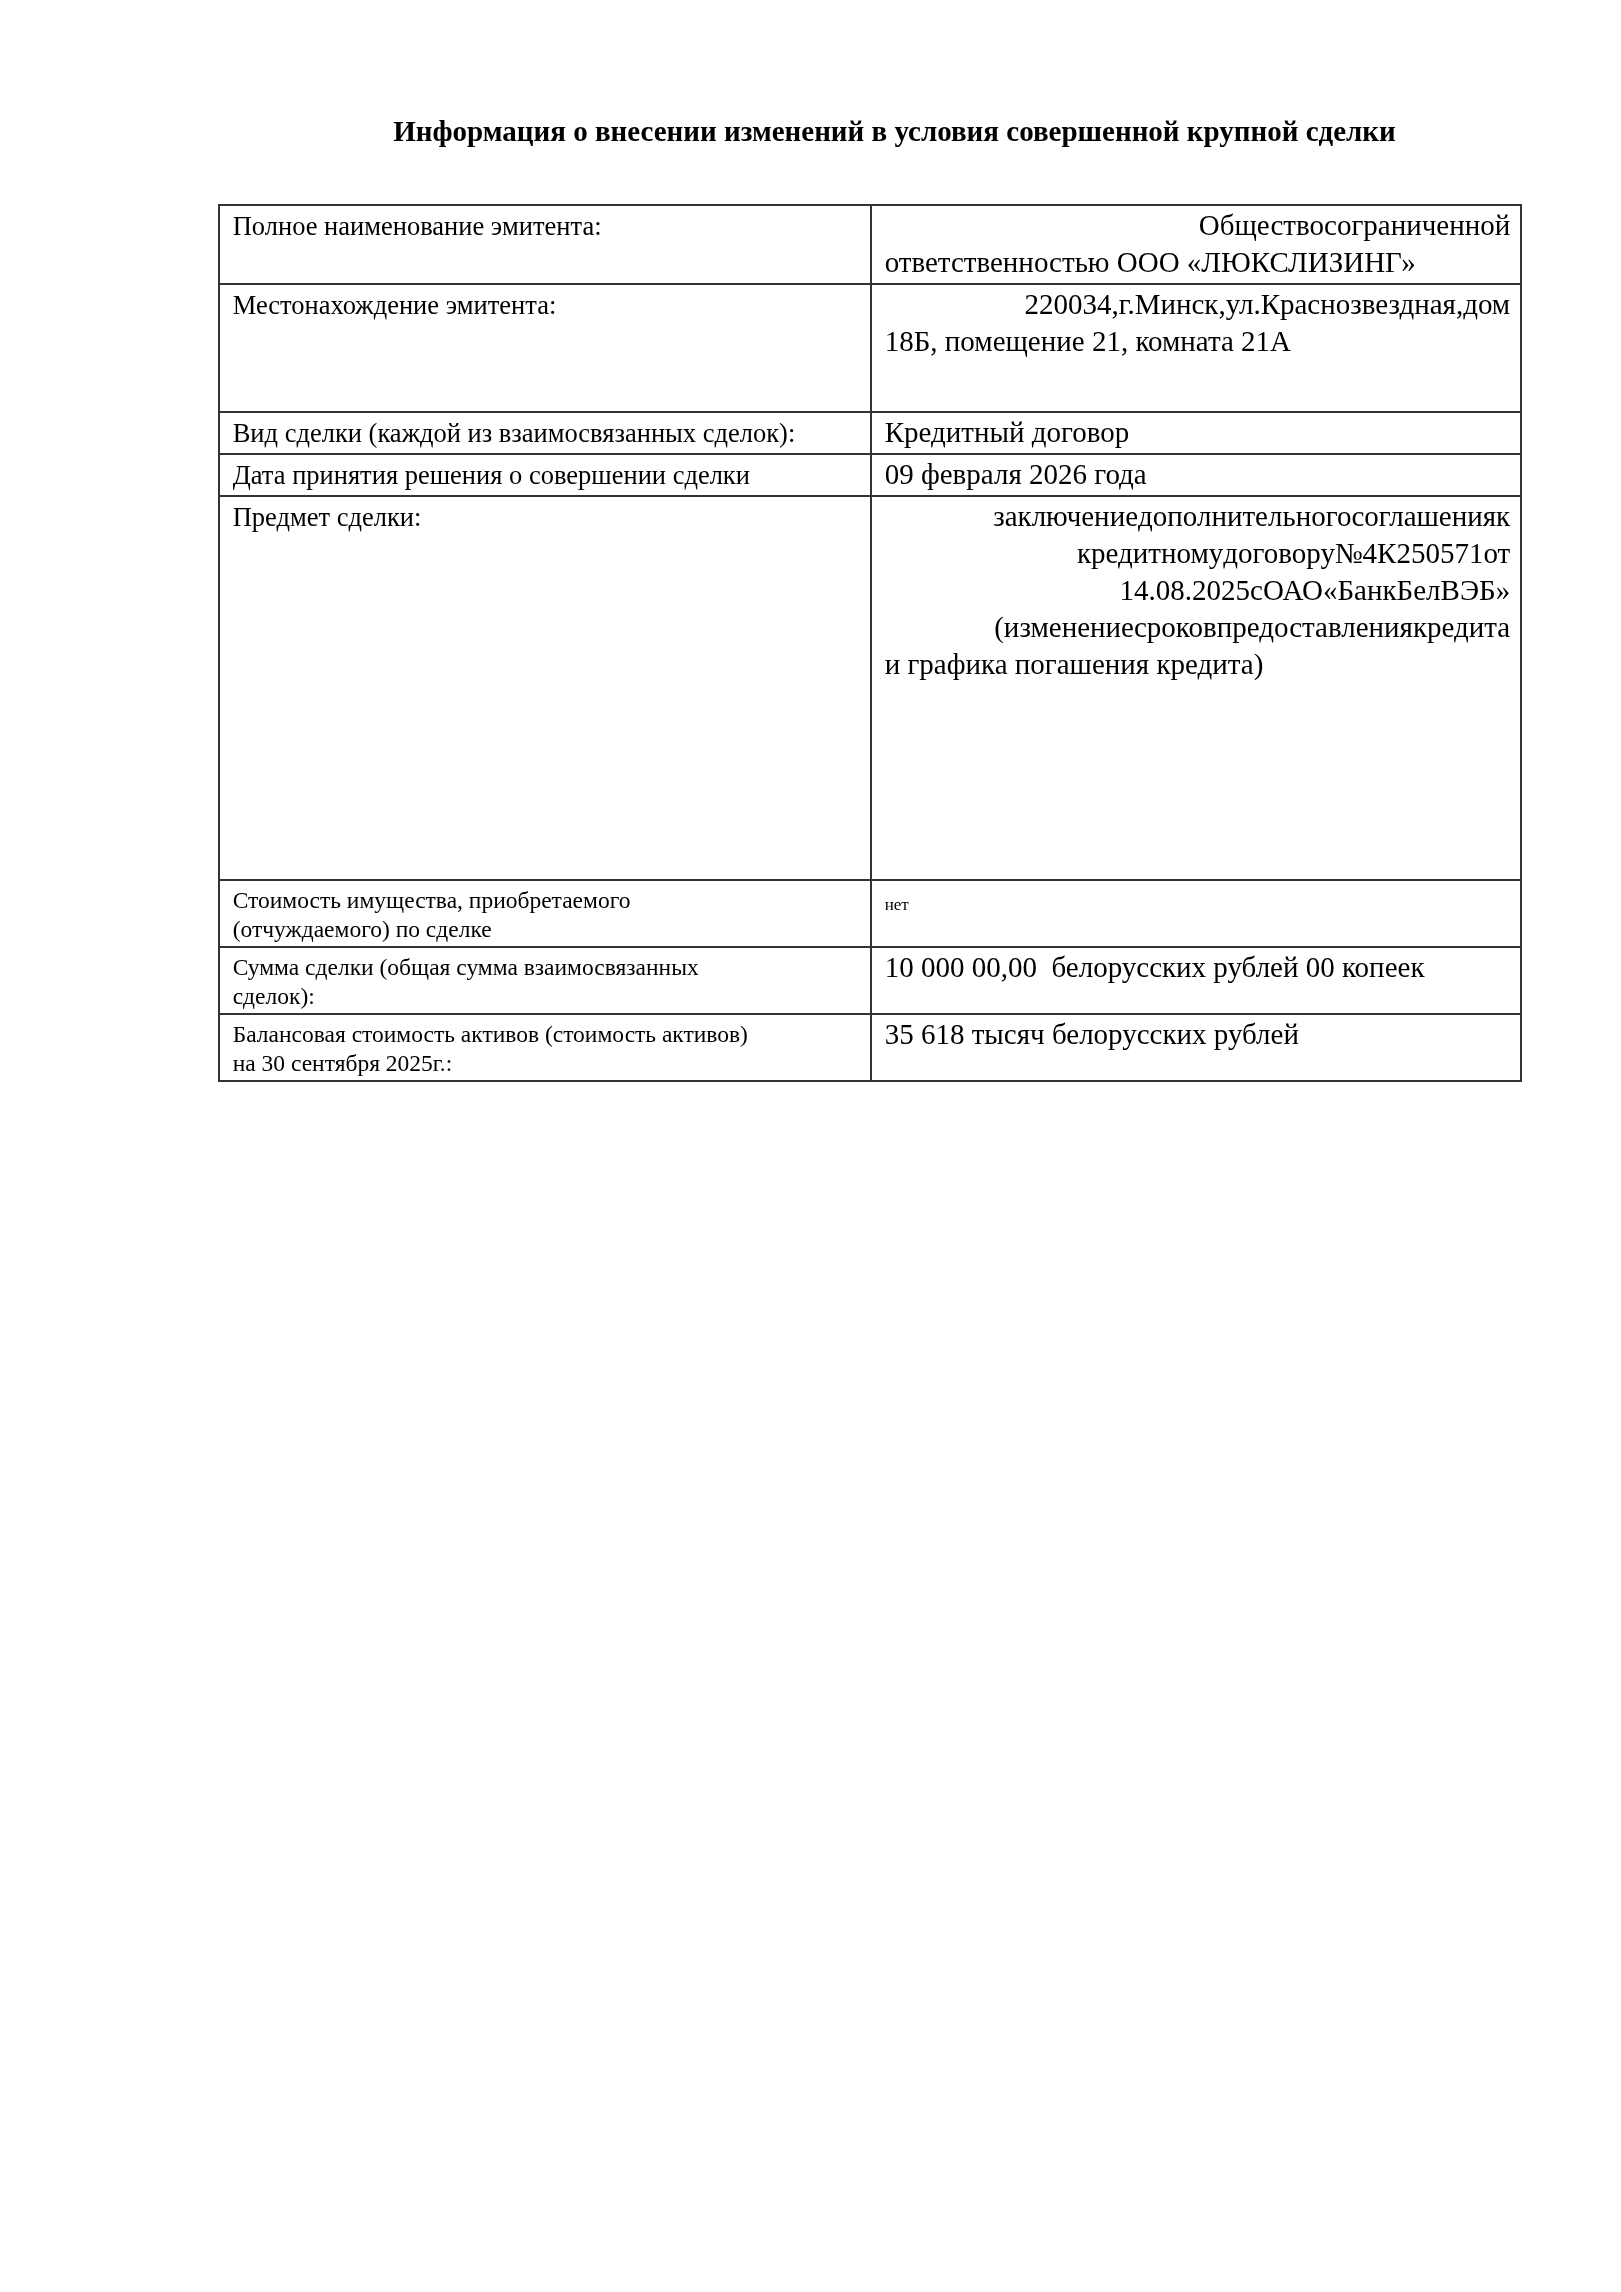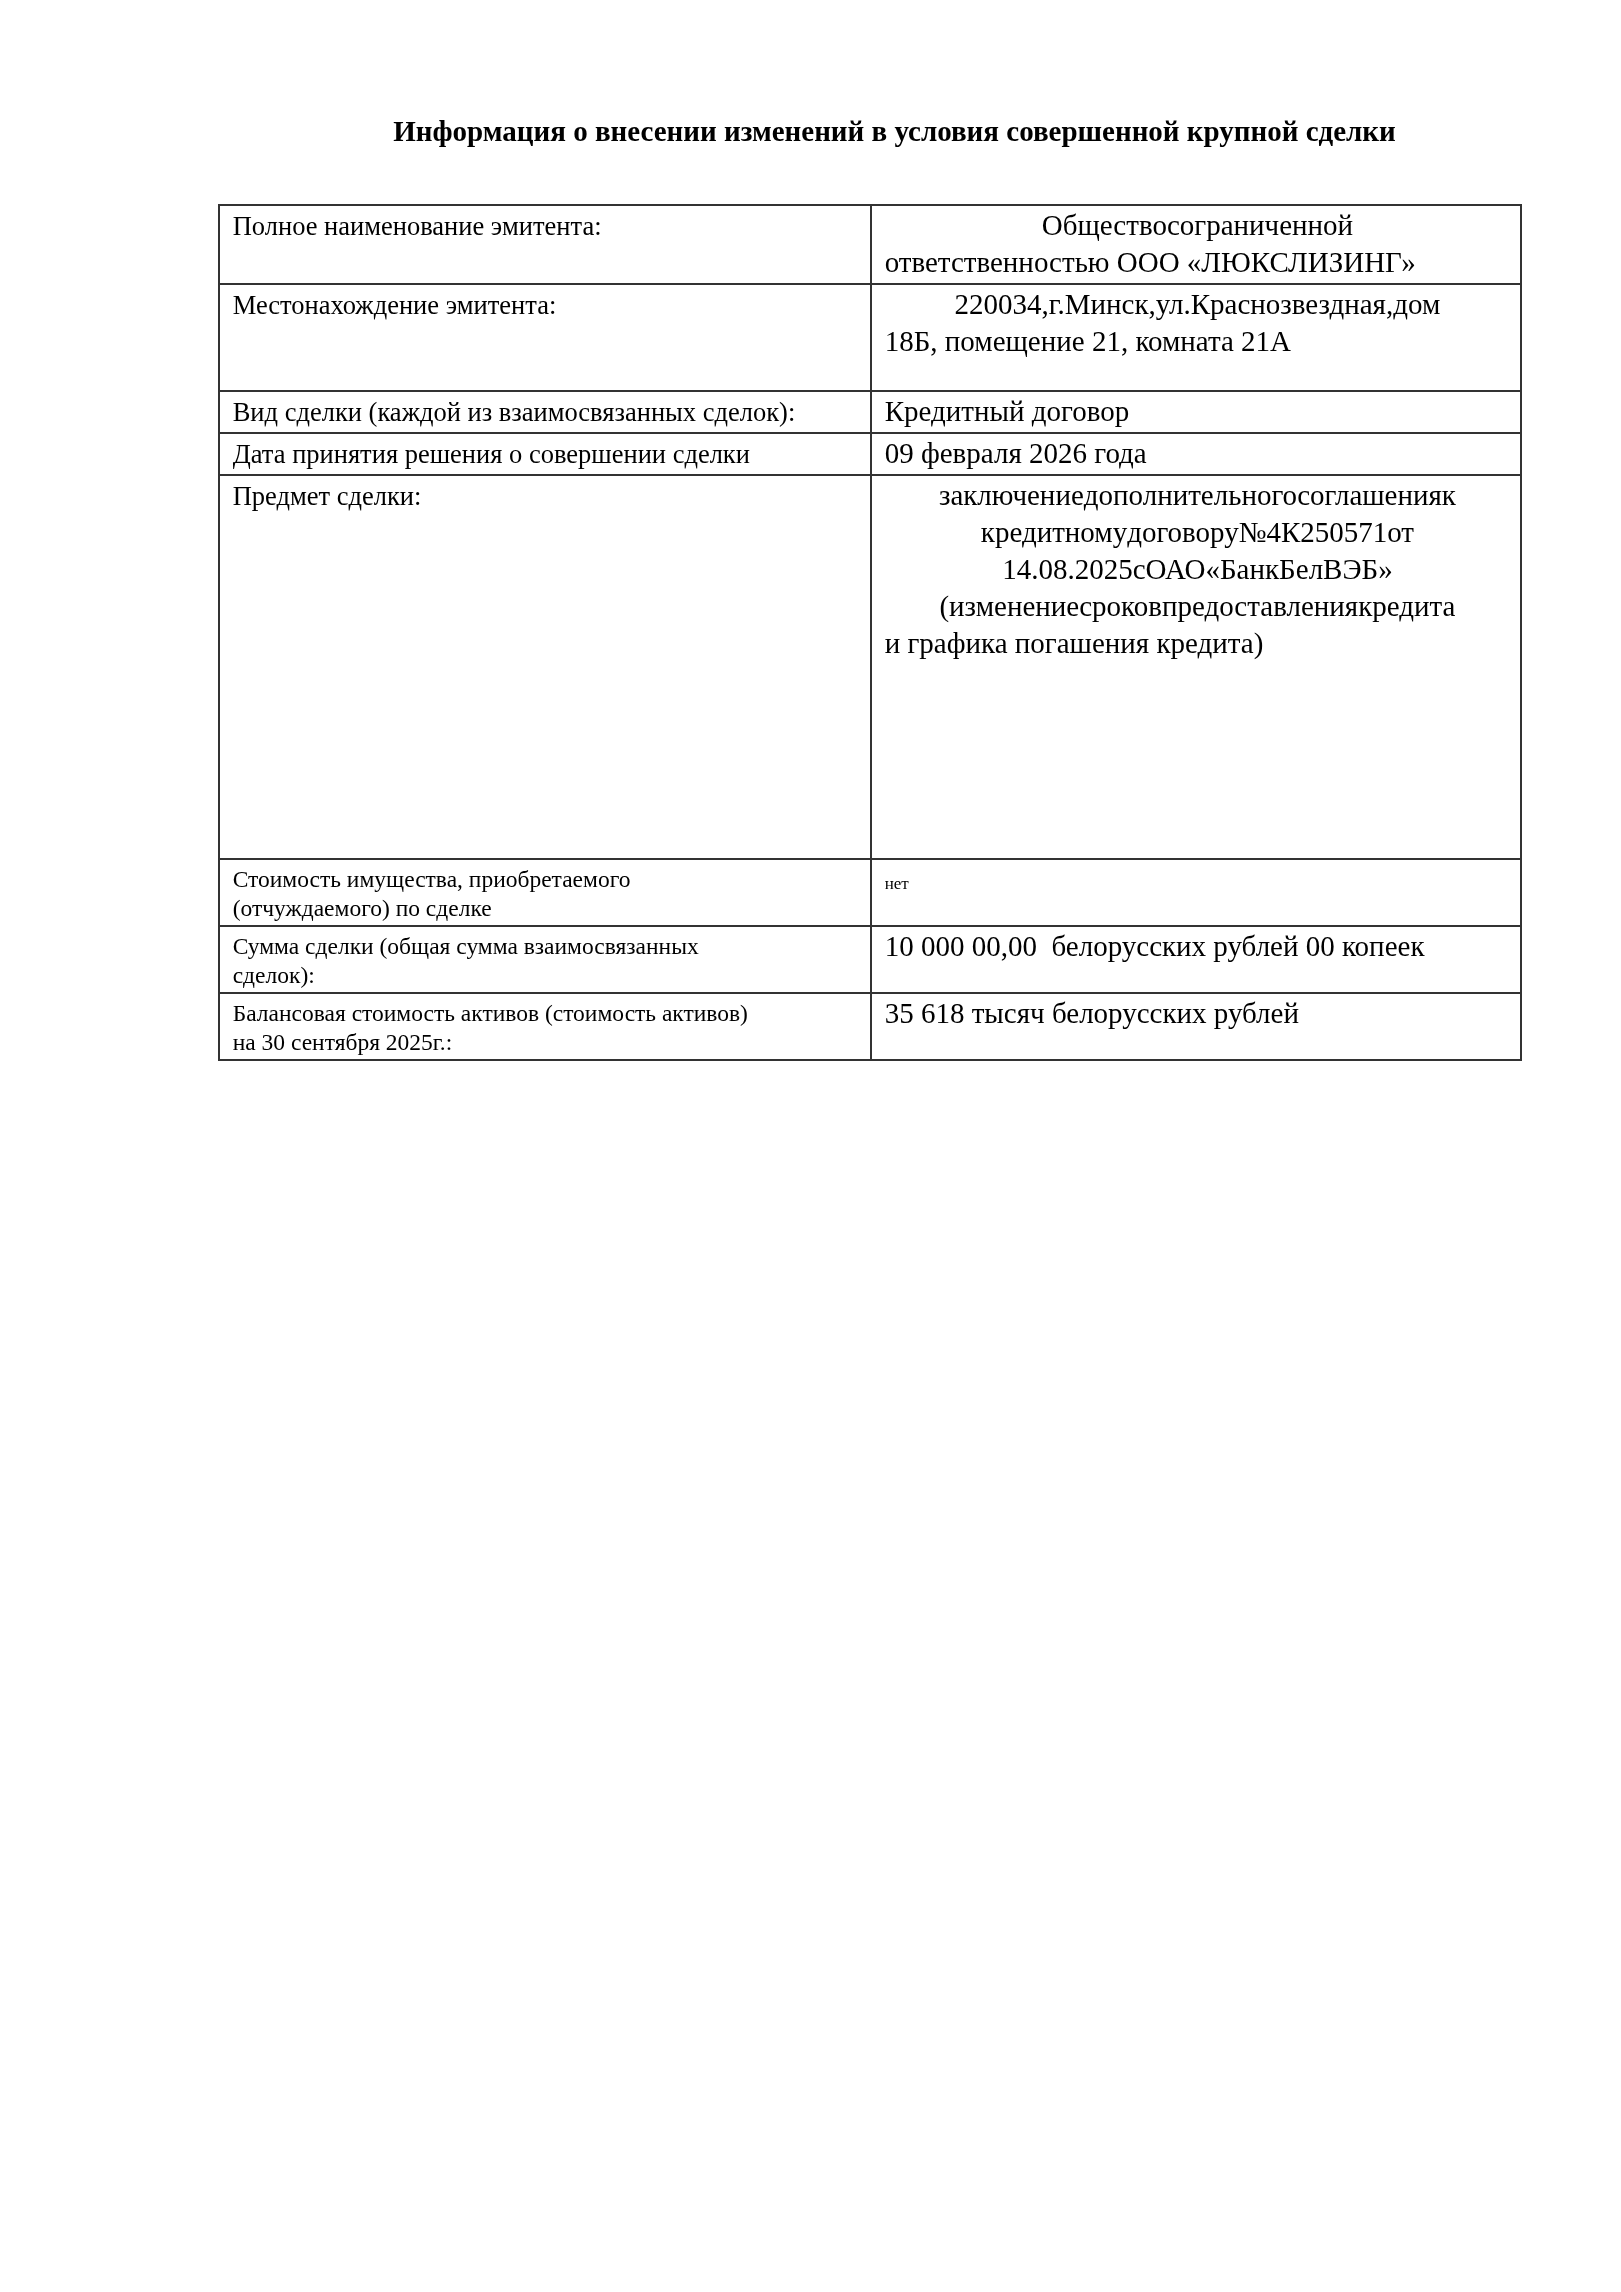--- a/index.html
+++ b/index.html
@@ -61,26 +61,26 @@
   }
   .value-cell.small-value {
     font-size: 17px;
     line-height: 29px;
     padding-top: 3.9px;
   }
   .value-cell.small-value .cellpad { padding-top: 4.9px; }
   .line { white-space: pre; }
   .line.just {
     display: flex;
-    justify-content: center;
+    justify-content: flex-end;
     white-space: normal;
   }
   
   tr.r1 { height: 76px; }
-  tr.r2 { height: 107px; }
+  tr.r2 { height: 128px; }
   tr.r3 { height: 36px; }
   tr.r4 { height: 36px; }
   tr.r5 { height: 384px; }
   tr.r6 { height: 62px; }
   tr.r7 { height: 64px; }
   tr.r8 { height: 62px; }
 </style>
 </head>
 <body>
 

